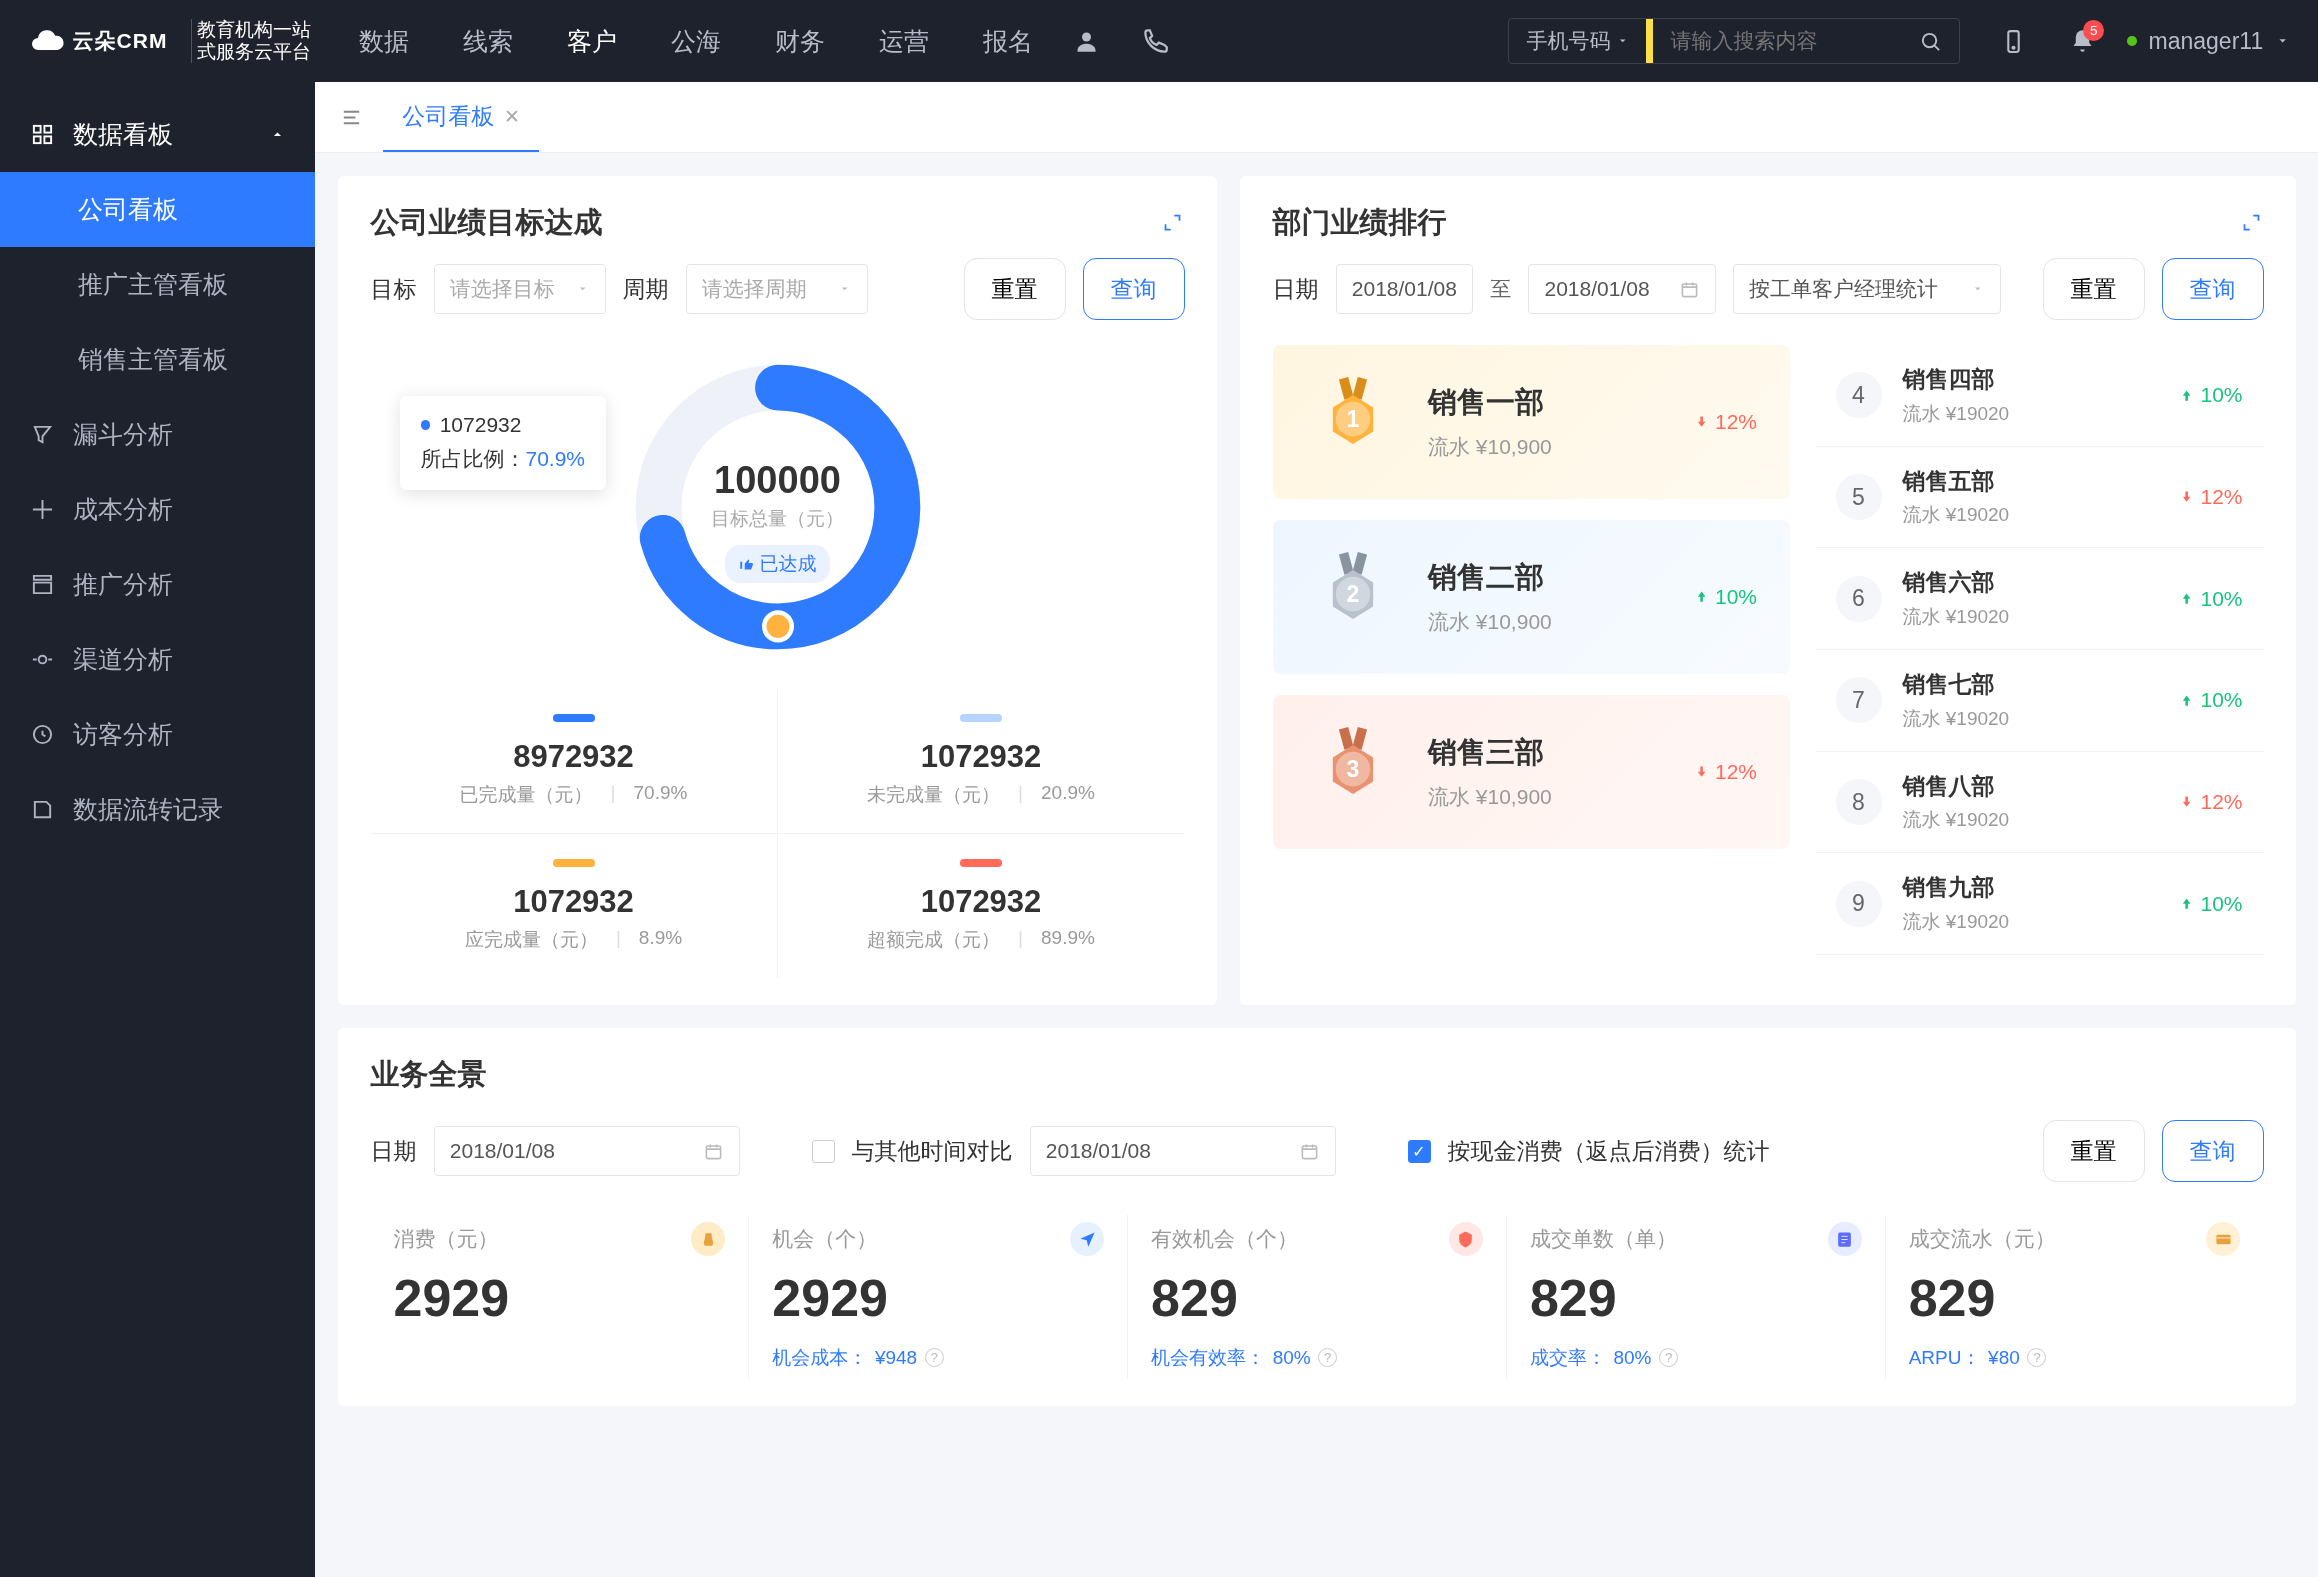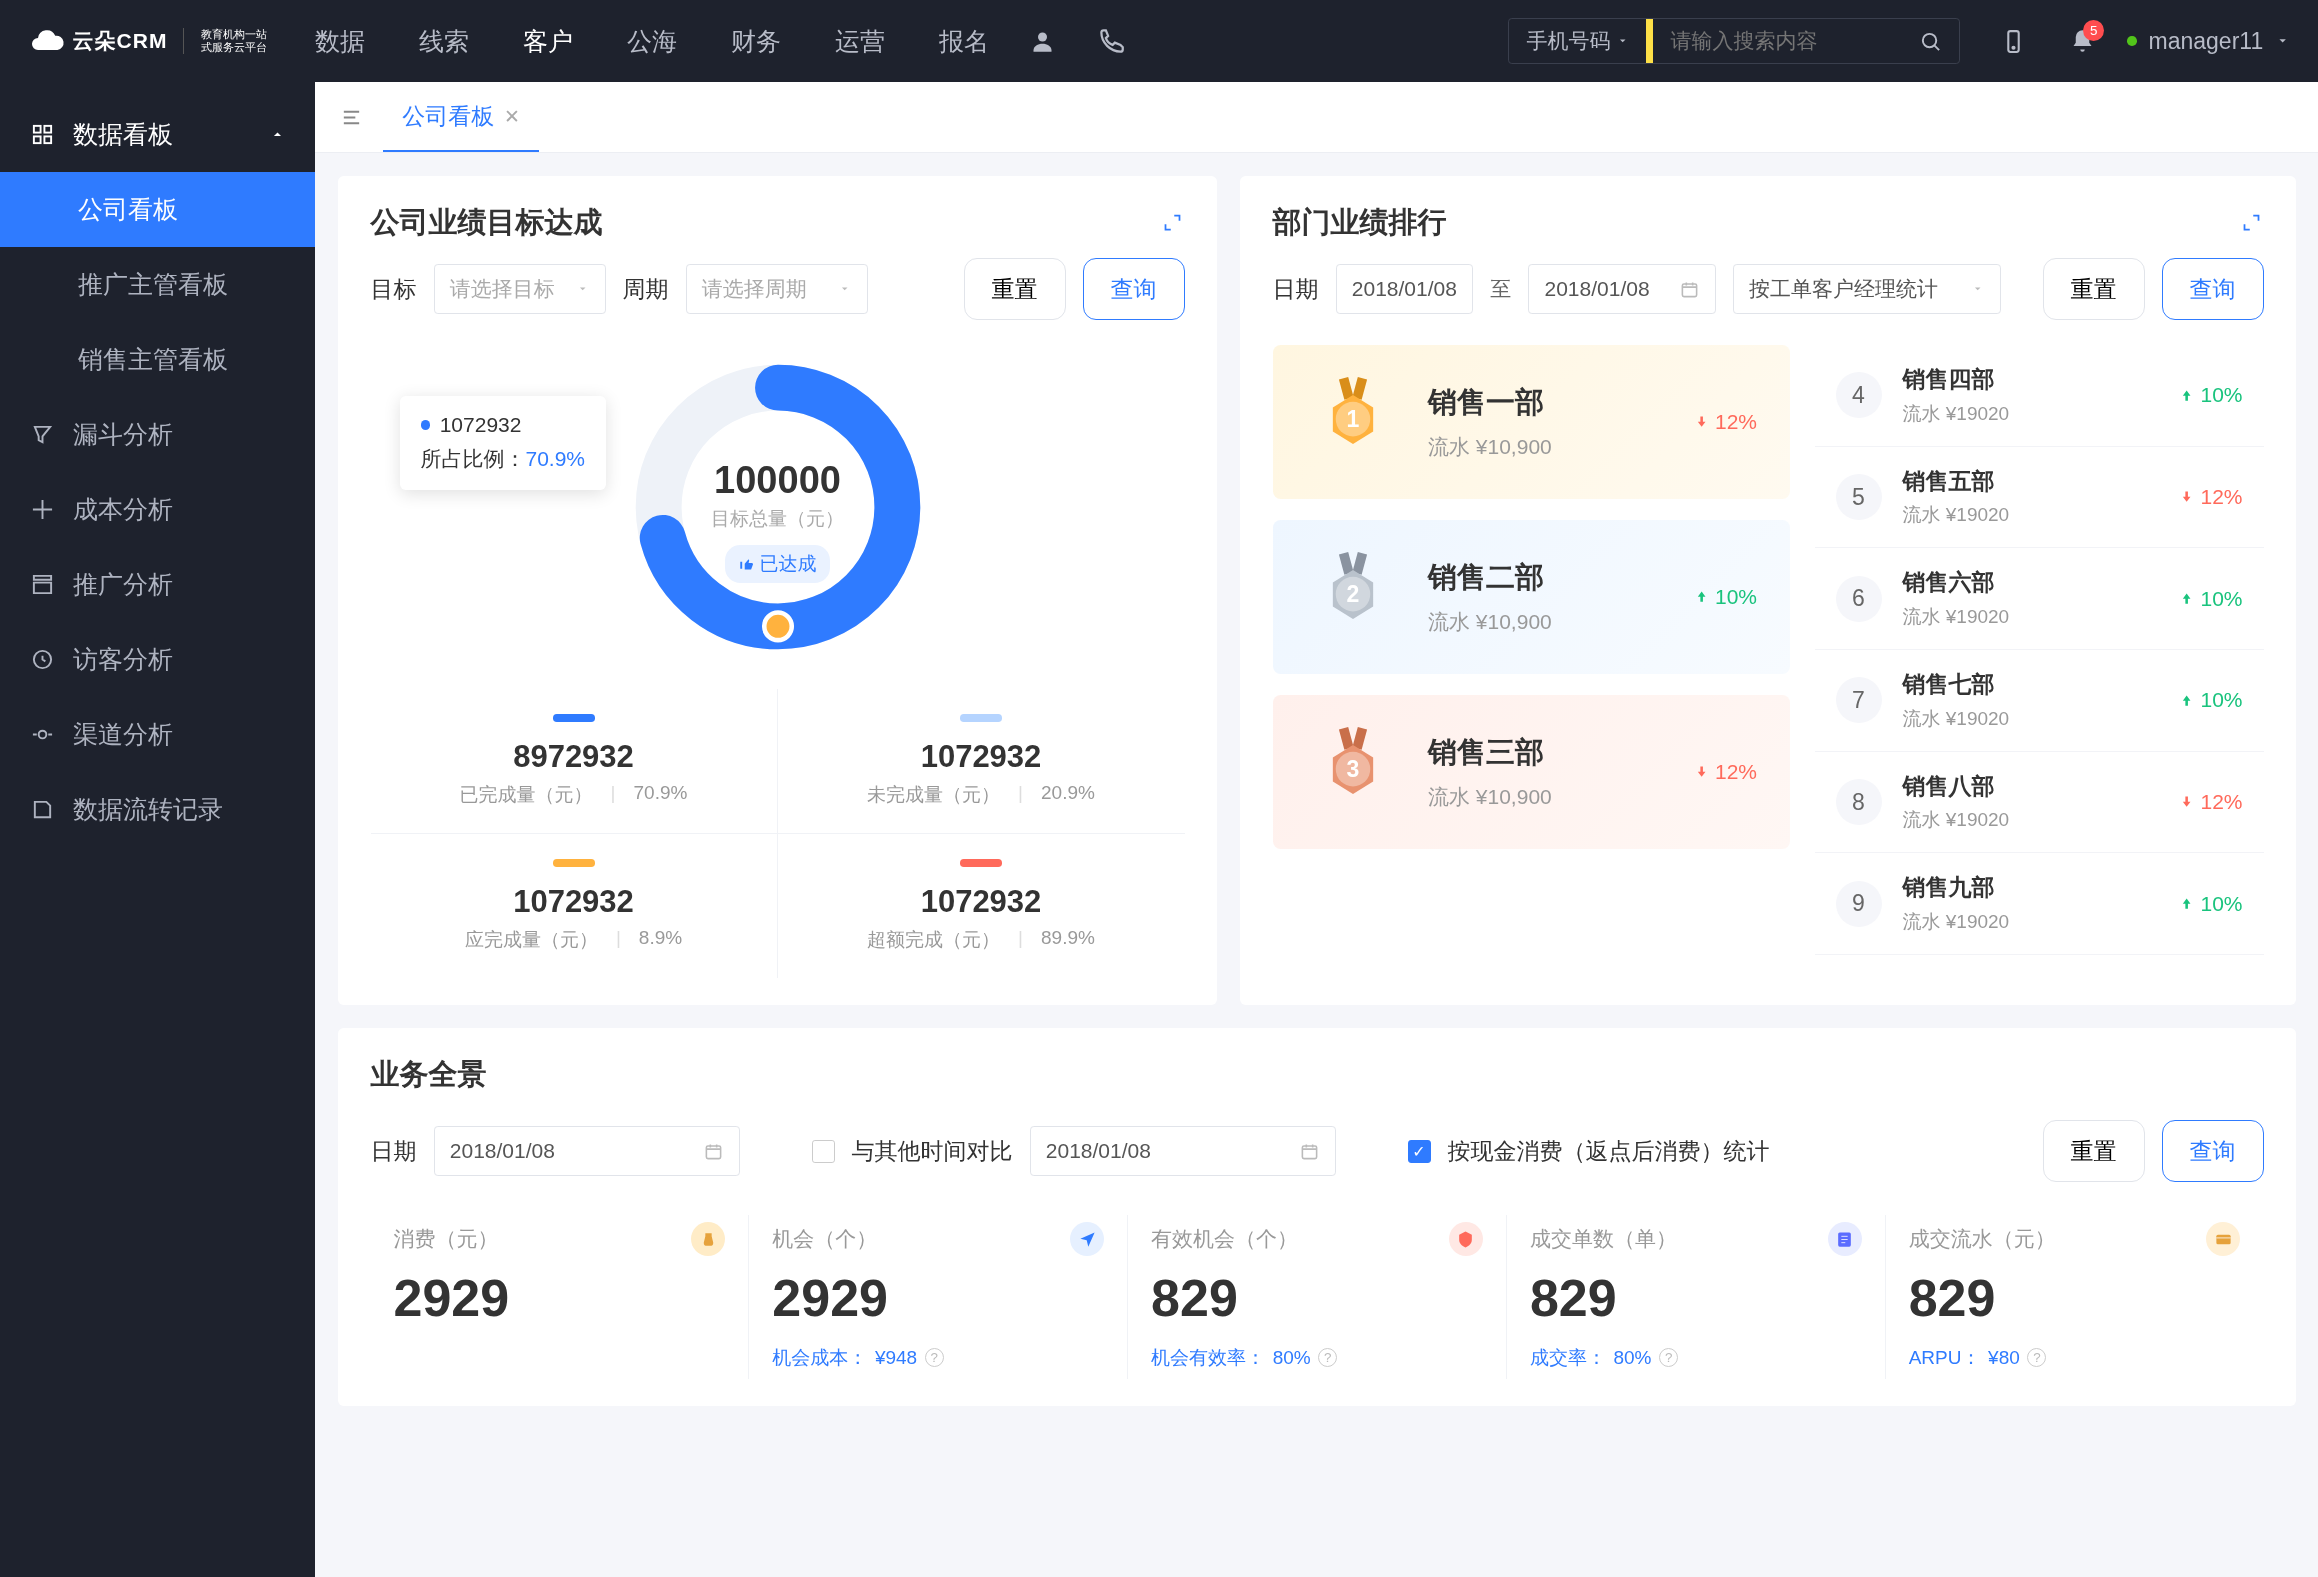--- a/index.html
+++ b/index.html
@@ -4,21 +4,21 @@
 <style>
 * { margin:0; padding:0; box-sizing:border-box; font-family:-apple-system,BlinkMacSystemFont,"Segoe UI","PingFang SC","Microsoft YaHei",sans-serif; }
 body { background:#f5f6fa; color:#333; }
 .app { display:flex; flex-direction:column; height:100vh; min-width:2319px; }
 
 
 .topnav { height:82px; background:#1e222d; display:flex; align-items:center; padding:0 29px; color:#b8bcc8; flex-shrink:0; }
 .logo { display:flex; align-items:center; gap:7.6px; margin-right:48px; color:#fff; }
 .logo-icon { width:36px; height:36px; }
 .logo-text { font-size:21px; font-weight:600; letter-spacing:1px; }
-.logo-sub { font-size:11px; line-height:1.15; border-left:1px solid #555; padding-left:17px; margin-left:8px; }
+.logo-sub { font-size:19px; line-height:1.15; border-left:1px solid #555; padding-left:5px; margin-left:16px; }
 .topnav-menu { display:flex; gap:54px; font-size:25px; }
 .topnav-item { cursor:pointer; color:#b8bcc8; }
 .topnav-item.active { color:#fff; font-weight:500; }
 .topnav-spacer { flex:1; }
 .topnav-icons { display:flex; align-items:center; gap:38px; margin-left:38px; }
 .icon-btn { width:31px; height:31px; display:flex; align-items:center; justify-content:center; cursor:pointer; color:#b8bcc8; position:relative; }
 .search-wrap { display:flex; align-items:center; border:1px solid #3a3f4d; border-radius:3.8px; height:46px; overflow:hidden; }
 .search-select { padding:0 17px; border-right:7px solid #fde047; height:100%; display:flex; align-items:center; gap:5.7px; font-size:21px; cursor:pointer; }
 .search-input { background:transparent; border:none; outline:none; color:#b8bcc8; padding:0 17px; width:249px; font-size:21px; height:100%; }
 .search-btn { padding:0 17px; height:100%; display:flex; align-items:center; }
@@ -236,32 +236,32 @@
             <span class="side-icon">
               <svg width="23" height="23" viewBox="0 0 24 24" fill="none" stroke="currentColor" stroke-width="2">
                 <path d="M3 3h18v4H3zM3 10h18v11H3z"></path>
               </svg>
             </span>
             <span>推广分析</span>
           </div>
           <div class="side-item">
             <span class="side-icon">
               <svg width="23" height="23" viewBox="0 0 24 24" fill="none" stroke="currentColor" stroke-width="2">
-                <path d="M12 3a9 9 0 100 18 9 9 0 000-18zM12 8v4l3 2"></path>
+                <path d="M8 12a4 4 0 108 0 4 4 0 00-8 0zM2 12h4M18 12h4"></path>
               </svg>
             </span>
-            <span>访客分析</span>
+            <span>渠道分析</span>
           </div>
           <div class="side-item">
             <span class="side-icon">
               <svg width="23" height="23" viewBox="0 0 24 24" fill="none" stroke="currentColor" stroke-width="2">
-                <path d="M8 12a4 4 0 108 0 4 4 0 00-8 0zM2 12h4M18 12h4"></path>
+                <path d="M12 3a9 9 0 100 18 9 9 0 000-18zM12 8v4l3 2"></path>
               </svg>
             </span>
-            <span>渠道分析</span>
+            <span>访客分析</span>
           </div>
           <div class="side-item">
             <span class="side-icon">
               <svg width="23" height="23" viewBox="0 0 24 24" fill="none" stroke="currentColor" stroke-width="2">
                 <path d="M4 4h12l4 4v12H4z"></path>
               </svg>
             </span>
             <span>数据流转记录</span>
           </div>
         </div>

